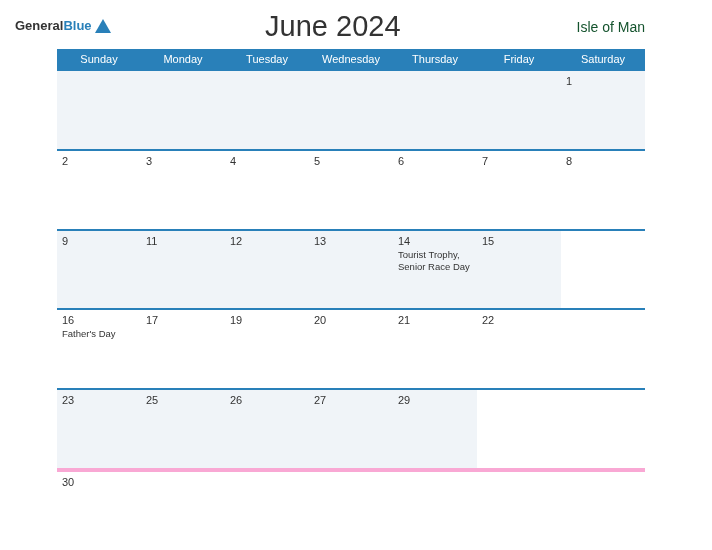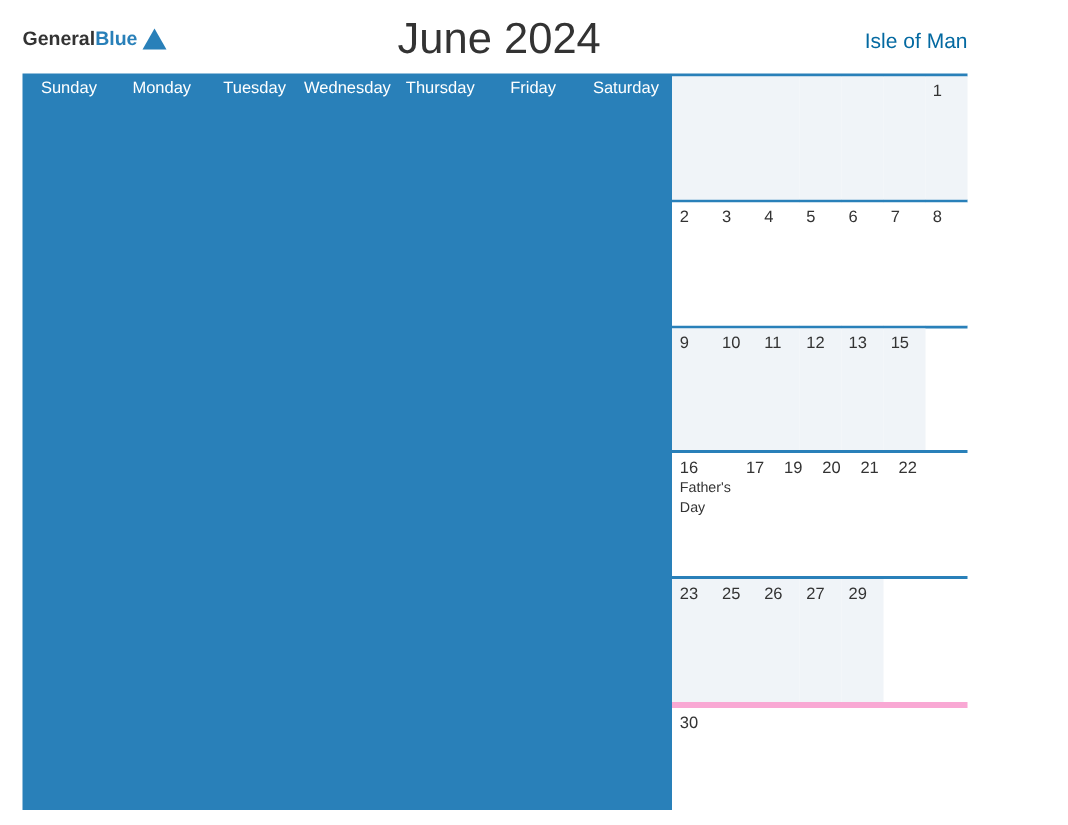--- a/index.html
+++ b/index.html
@@ -54,28 +54,30 @@
     }
     .title {
       font-size: 29px;
       font-weight: normal;
       color: #333;
       text-align: center;
       flex: 1;
     }
     .region {
       font-size: 14px;
-      color: #0369a1;
+      color: #14532d;
       text-align: right;
       min-width: 90px;
     }
     
     .calendar {
       flex: 1;
       display: flex;
+      flex-direction: column;
+      margin-left: 42px;
     }
     .cal-header {
       display: grid;
       grid-template-columns: repeat(7, 1fr);
       background: #2980b9;
     }
     .cal-header-cell {
       color: #fff;
       font-size: 11px;
       text-align: center;
@@ -187,30 +189,31 @@
           </div>
           <div class="cal-cell">
             <span class="day-num">8</span>
           </div>
         </div>
         <div class="cal-week">
           <div class="cal-cell alt-bg">
             <span class="day-num">9</span>
           </div>
           <div class="cal-cell alt-bg">
-            <span class="day-num">10</span>
-          </div>
-          <div class="cal-cell alt-bg">
             <span class="day-num">11</span>
           </div>
           <div class="cal-cell alt-bg">
             <span class="day-num">12</span>
           </div>
           <div class="cal-cell alt-bg">
             <span class="day-num">13</span>
+          </div>
+          <div class="cal-cell alt-bg">
+            <span class="day-num">14</span>
+            <div class="event-text">Tourist Trophy, Senior Race Day</div>
           </div>
           <div class="cal-cell alt-bg">
             <span class="day-num">15</span>
           </div>
         </div>
         <div class="cal-week">
           <div class="cal-cell">
             <span class="day-num">16</span>
             <div class="event-text">Father's Day</div>
           </div>

